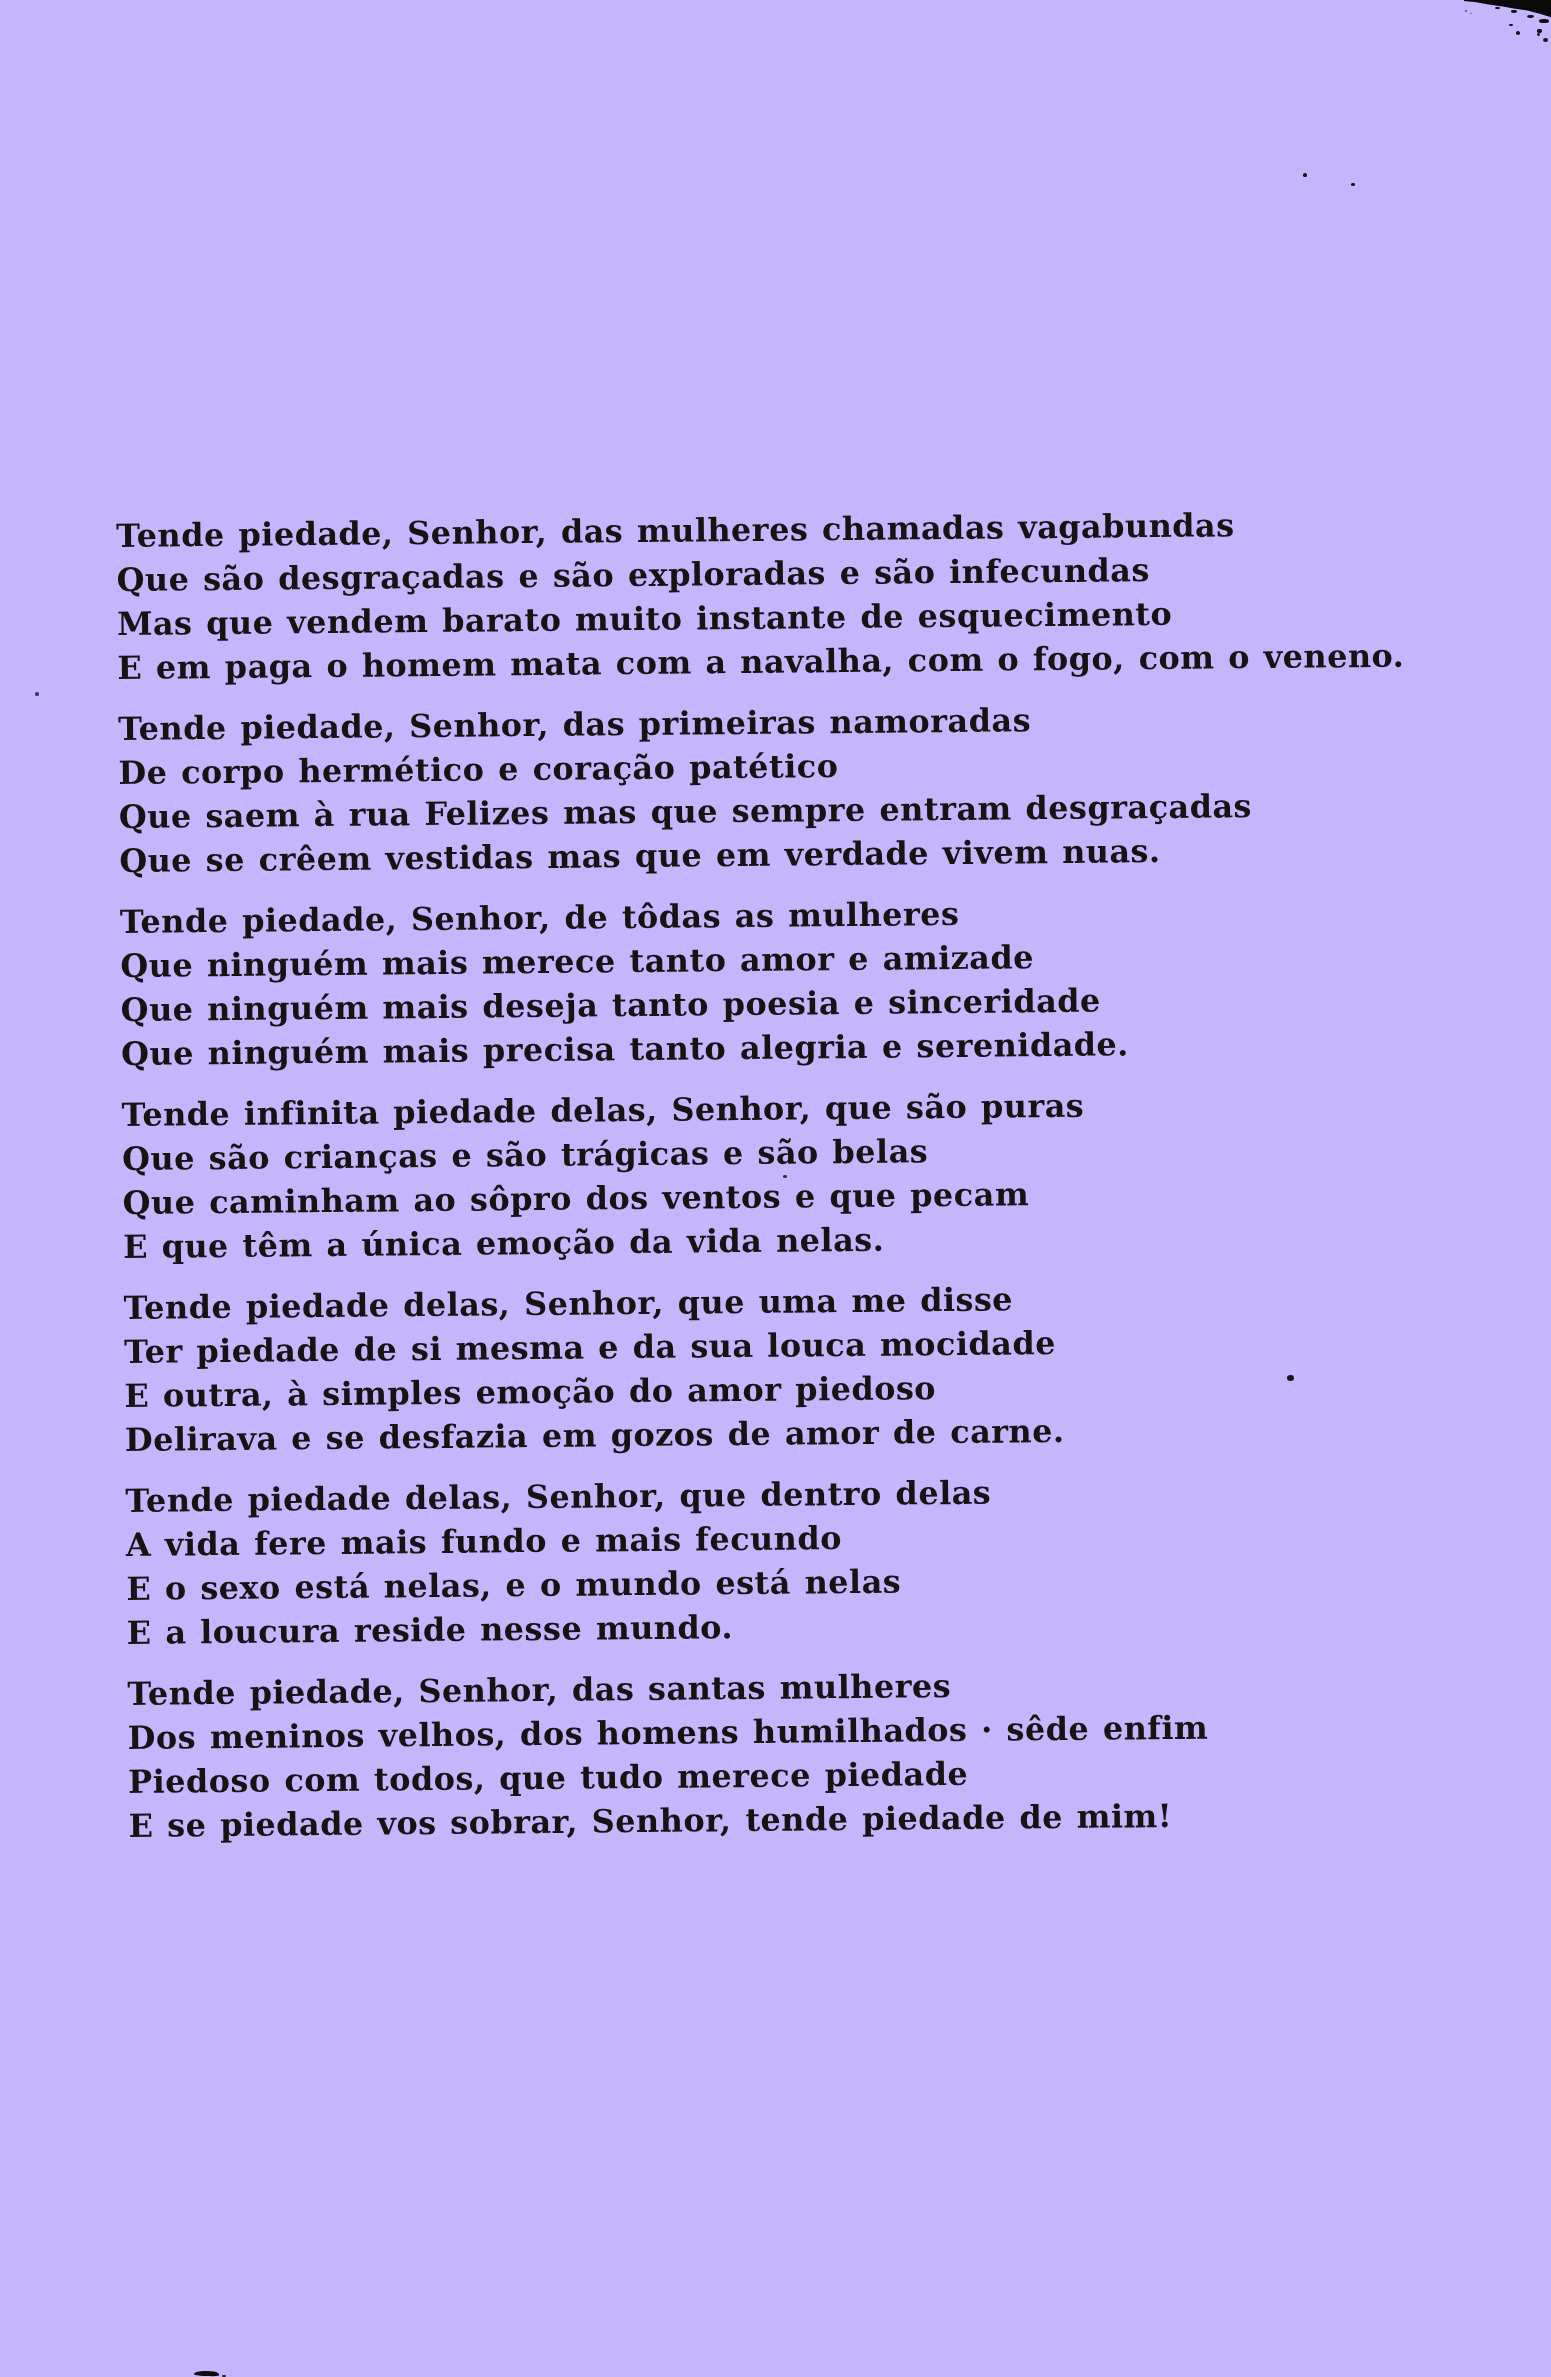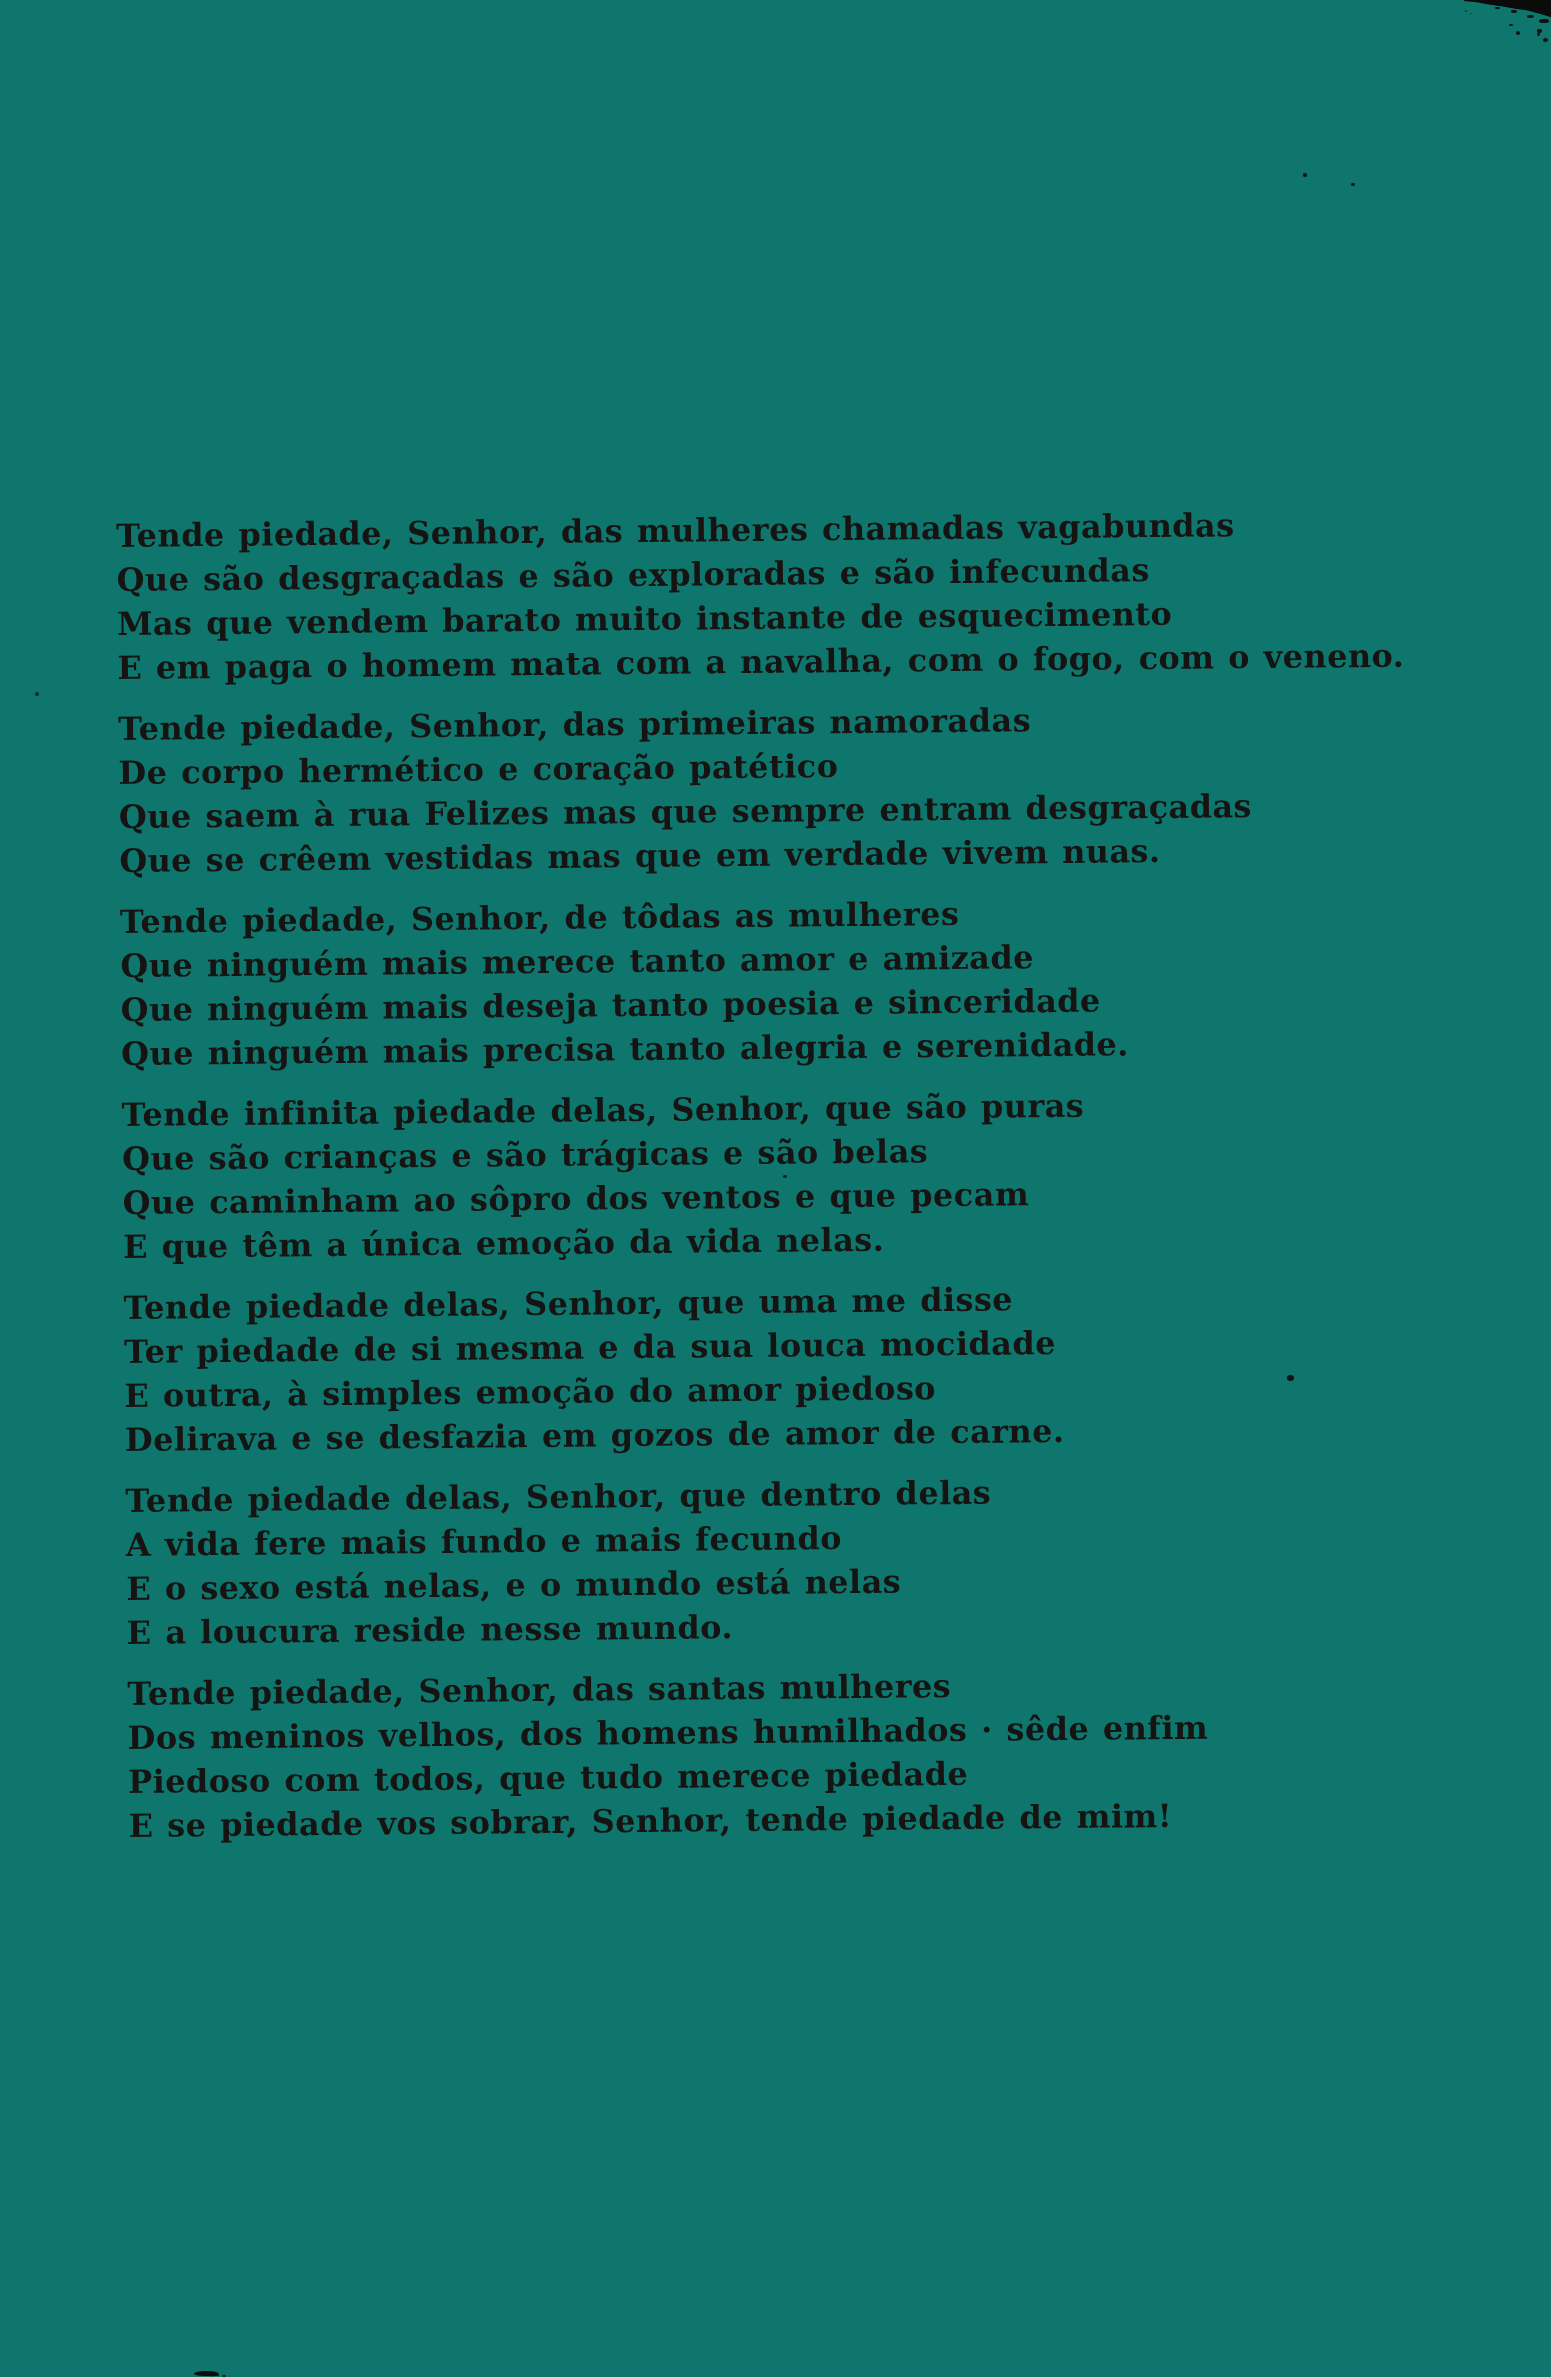--- a/index.html
+++ b/index.html
@@ -10,21 +10,21 @@
     width: 1552px;
     height: 2377px;
     position: relative;
     background: #ffffff;
     overflow: hidden;
     font-family: "DejaVu Serif", serif;
   }
   .page {
     position: absolute;
     inset: 0;
-    background: #0f766e;
+    background: #c4b5fd;
   }
   .poem {
     position: absolute;
     left: 116px;
     top: 514px;
     color: #161412;
     transform: rotate(-0.55deg);
     transform-origin: 0 0;
   }
   .stanza {

